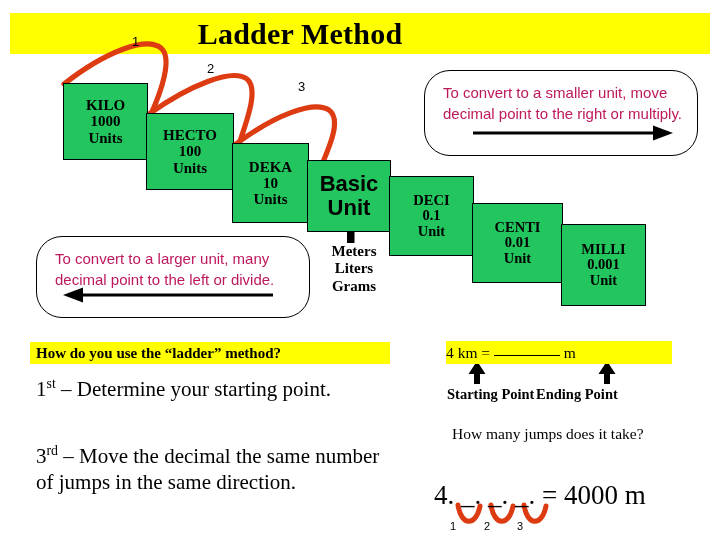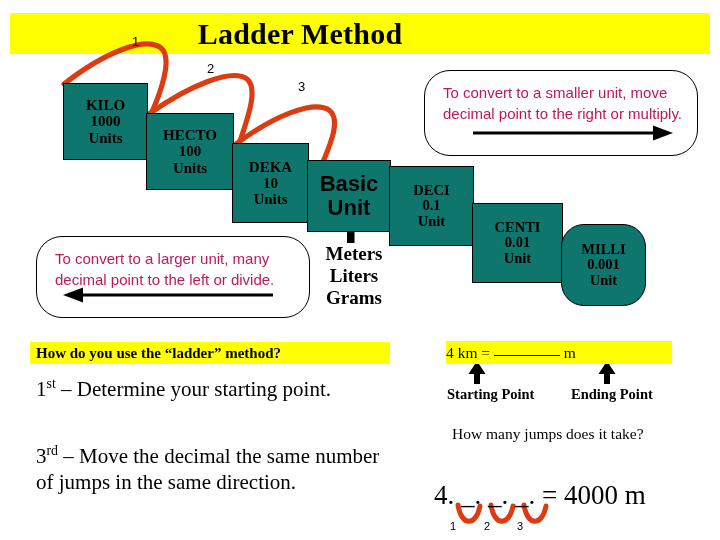--- a/index.html
+++ b/index.html
@@ -25,45 +25,45 @@
   }
   #eq-bar{left:446px;top:341px;width:226px;height:23px;}
   #eq-text{
     position:absolute;left:446px;top:342px;width:226px;height:32px;
     text-align:left;font-size:15.5px;line-height:21px;
   }
   .uline{display:inline-block;border-bottom:1.6px solid #000;width:66px;vertical-align:2px;}
 
   
   .lbox{
-    position:absolute;border:1.7px solid #000;background:#0f766e;
+    position:absolute;border:1.7px solid #000;background:#22c55e;
     text-align:center;font-weight:bold;line-height:1.08;
     display:flex;flex-direction:column;align-items:center;justify-content:center;
   }
   .lbox .ln{display:block;}
   .lbox.serif{font-family:"Liberation Serif", serif;}
   .lbox.sans{font-family:"Liberation Sans", sans-serif;}
 
   #box-kilo  {left:63px; top:83px;  width:83px; height:75px; font-size:15px;}
   #box-hecto {left:146px;top:113px; width:86px; height:75px; font-size:15px;}
   #box-deka  {left:232px;top:143px; width:75px; height:78px; font-size:15px;}
   #box-basic {left:307px;top:160px; width:82px; height:70px; font-size:22px;}
-  #box-deci  {left:389px;top:166px; width:83px; height:78px; font-size:14.5px;text-align:center;}
+  #box-deci  {left:389px;top:176px; width:83px; height:78px; font-size:14.5px;text-align:center;}
   #box-centi {left:472px;top:203px; width:89px; height:78px; font-size:14.5px;}
-  #box-milli {left:561px;top:224px; width:83px; height:80px; font-size:14.5px;border-radius:23px;}
+  #box-milli {left:561px;top:224px; width:83px; height:80px; font-size:14.5px;}
 
   
   .jnum{position:absolute;font-family:"Liberation Sans", sans-serif;font-size:13px;color:#000;}
   #jump-1{left:132px;top:34px;}
   #jump-2{left:207px;top:61px;}
   #jump-3{left:298px;top:79px;}
 
   #mlg{
     position:absolute;left:312px;top:243px;width:84px;
-    text-align:center;font-size:19px;font-weight:bold;line-height:1.15;
+    text-align:center;font-size:15px;font-weight:bold;line-height:1.15;
   }
 
   
   .callout{
     position:absolute;border:1.8px solid #000;border-radius:26px;background:#fff;
     font-family:"Liberation Sans", sans-serif;font-size:15px;line-height:1.42;
     color:#be185d;
   }
   #callout-smaller{left:424px;top:70px;width:272px;height:84px;}
   #callout-larger {left:36px; top:236px;width:272px;height:80px;}
@@ -73,21 +73,21 @@
   
   .step{position:absolute;font-size:21px;line-height:1.25;}
   #step-1{left:36px;top:375px;width:360px;}
   #step-2{left:36px;top:415px;width:380px;}
   #step-3{left:36px;top:442px;width:360px;}
   sup{font-size:.66em;vertical-align:super;}
 
   
   .sublbl{position:absolute;font-size:14.5px;font-weight:bold;}
   #lbl-start{left:447px;top:386px;}
-  #lbl-end{left:571px;top:386px;}
+  #lbl-end{left:536px;top:386px;}
   #hmj{position:absolute;left:452px;top:425px;font-size:15.5px;}
 
   
   #decimal-expr{
     position:absolute;left:434px;top:482px;
     font-size:27px;line-height:1;white-space:nowrap;
   }
   .dnum{position:absolute;font-family:"Liberation Sans", sans-serif;font-size:11px;}
   #d1{left:450px;top:520px;}
   #d2{left:484px;top:520px;}

